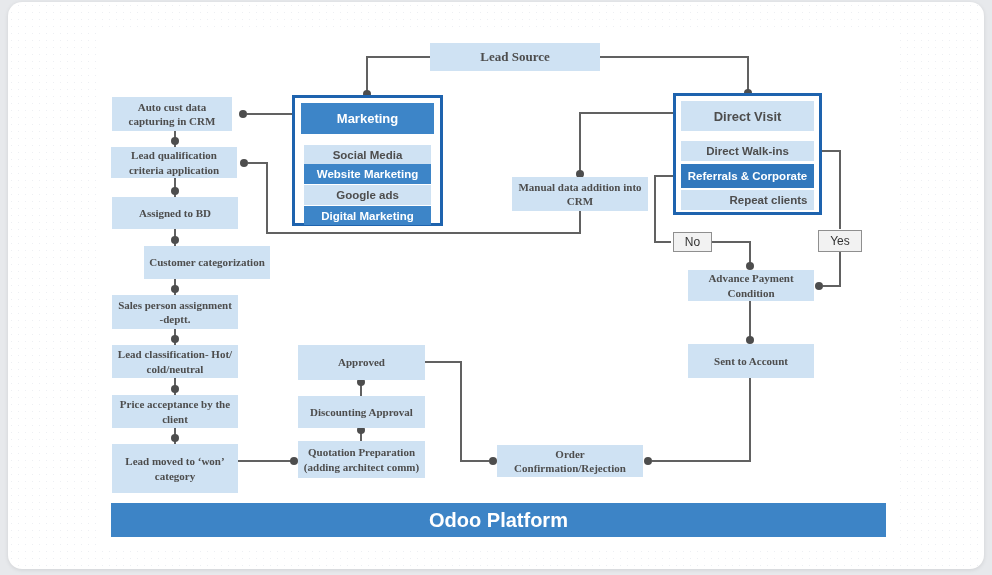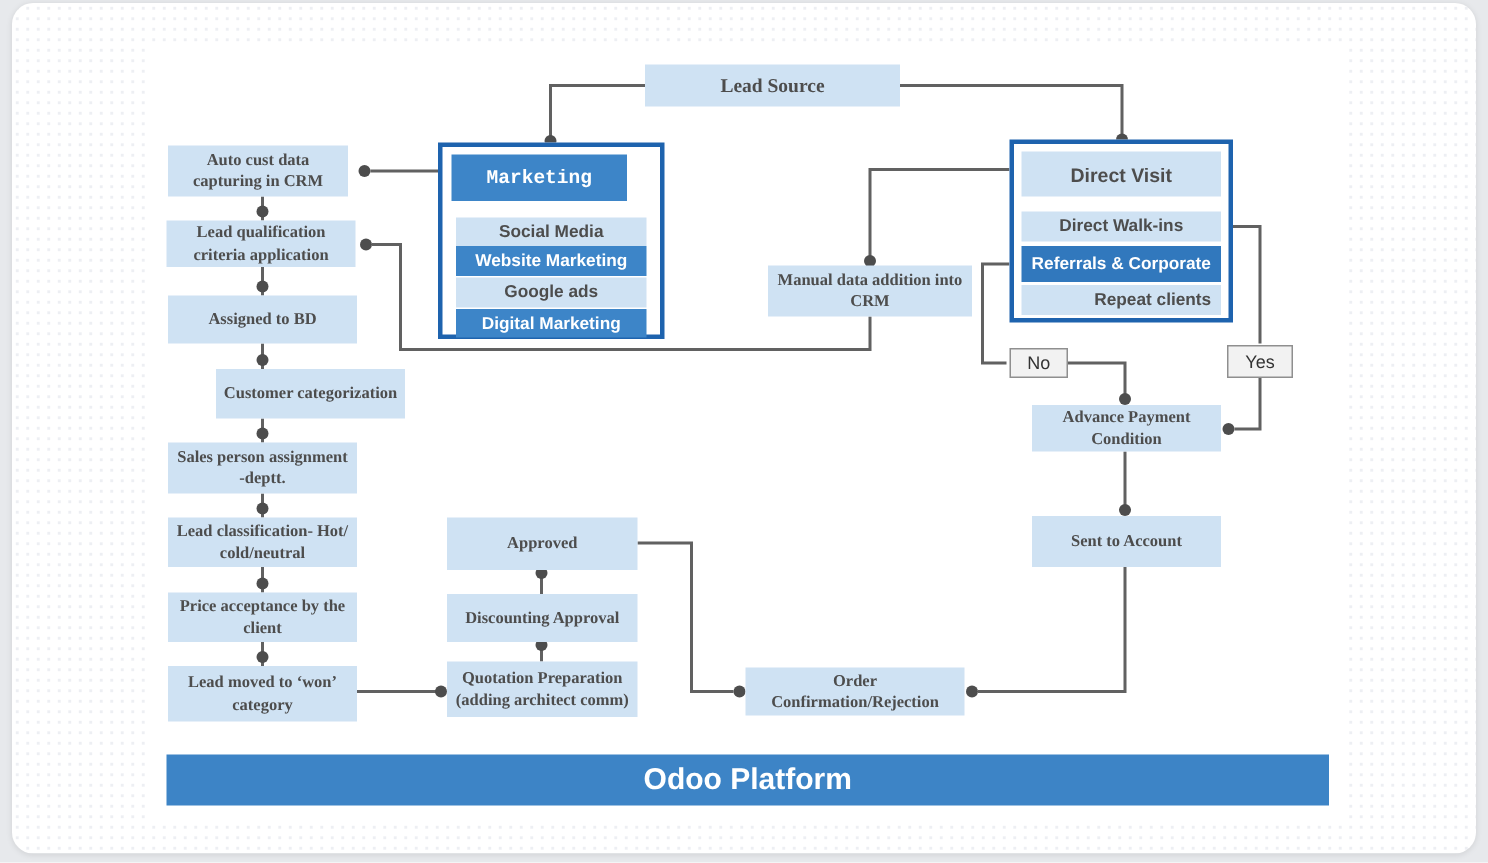--- a/index.html
+++ b/index.html
@@ -108,24 +108,24 @@
 
 <div class="node big" style="left:430px;top:43px;width:170px;height:28px;">Lead Source</div>
 
 <div class="node" style="left:112px;top:97px;width:120px;height:34px;">Auto cust data capturing in CRM</div>
 <div class="node" style="left:111px;top:147px;width:126px;height:31px;">Lead qualification criteria application</div>
 <div class="node" style="left:112px;top:197px;width:126px;height:32px;">Assigned to BD</div>
 <div class="node" style="left:112px;top:246px;width:126px;height:33px;margin-left:32px;">Customer categorization</div>
 <div class="node" style="left:112px;top:295px;width:126px;height:34px;">Sales person assignment -deptt.</div>
 <div class="node" style="left:112px;top:345px;width:126px;height:33px;">Lead classification- Hot/ cold/neutral</div>
 <div class="node" style="left:112px;top:395px;width:126px;height:33px;">Price acceptance by the client</div>
-<div class="node" style="left:112px;top:444px;width:126px;height:37px;">Lead moved to ‘won’ category</div>
+<div class="node" style="left:112px;top:444px;width:126px;height:49px;">Lead moved to ‘won’ category</div>
 
 <div class="container-box" style="left:292px;top:95px;width:151px;height:131px;">
-  <div class="hdr dark" style="left:6px;top:5px;width:117px;height:31px;font-family:Liberation Mono, monospace;">Marketing</div>
+  <div class="hdr dark" style="left:6px;top:5px;width:133px;height:31px;">Marketing</div>
   <div class="row dark" style="left:9px;top:66px;width:127px;height:20px;">Website Marketing</div>
   <div class="row light" style="left:9px;top:47px;width:127px;height:19px;">Social Media</div>
   <div class="row light" style="left:9px;top:87px;width:127px;height:20px;">Google ads</div>
   <div class="row dark" style="left:9px;top:108px;width:127px;height:19px;">Digital Marketing</div>
 </div>
 
 <div class="container-box" style="left:673px;top:93px;width:149px;height:122px;">
   <div class="hdr light" style="left:5px;top:5px;width:133px;height:30px;">Direct Visit</div>
   <div class="row light" style="left:5px;top:45px;width:133px;height:20px;">Direct Walk-ins</div>
   <div class="row dark2" style="left:5px;top:68px;width:133px;height:24px;">Referrals &amp; Corporate</div>

